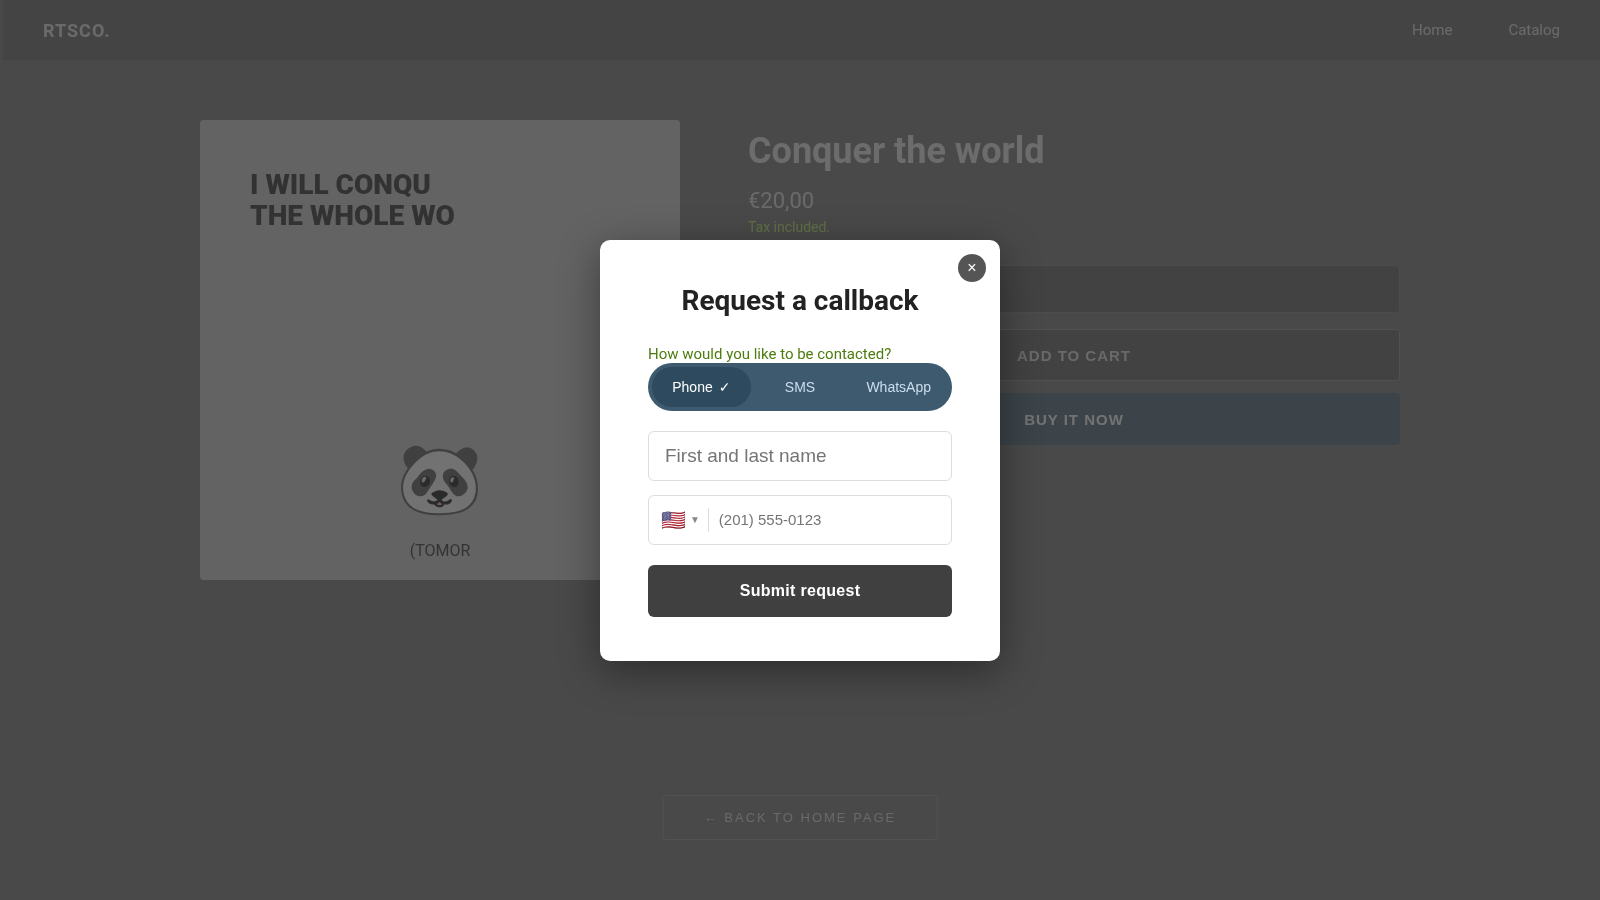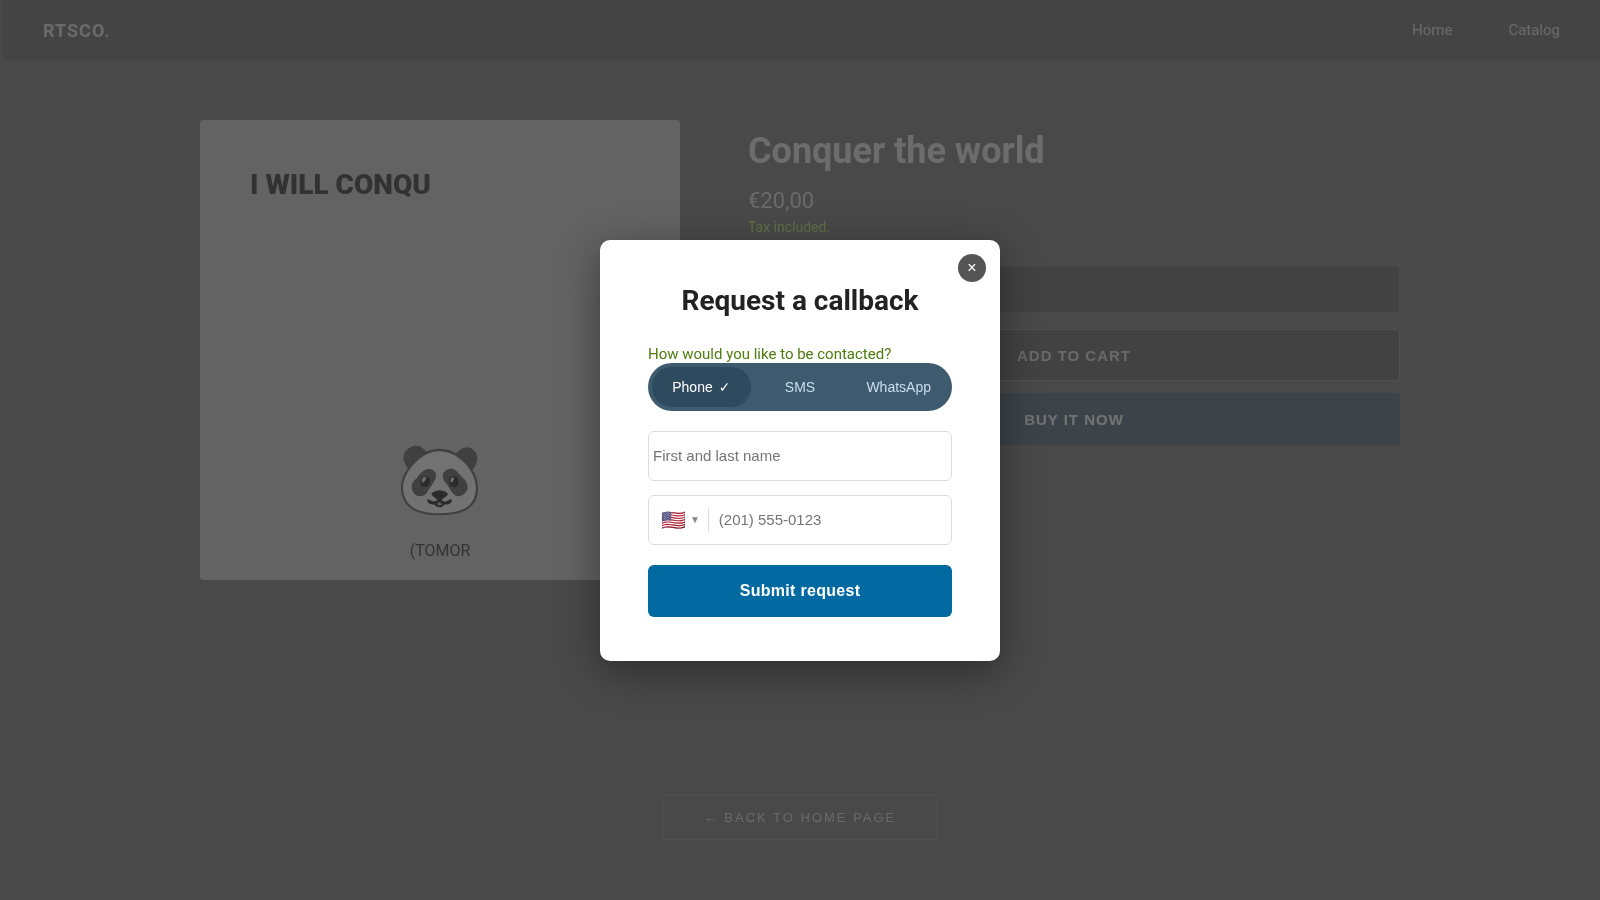--- a/index.html
+++ b/index.html
@@ -278,22 +278,22 @@
       background: #2e4a5e;
       color: #fff;
     }
 
     
     .form-field {
       width: 100%;
       height: 50px;
       border: 1px solid #ddd;
       border-radius: 6px;
-      padding: 0 4px;
-      font-size: 15px;
+      padding: 0 16px;
+      font-size: 19px;
       color: #999;
       margin-bottom: 14px;
       outline: none;
       background: #fff;
     }
 
     .phone-field-wrapper {
       display: flex;
       align-items: center;
       border: 1px solid #ddd;
@@ -331,21 +331,21 @@
       border: none;
       outline: none;
       font-size: 15px;
       color: #999;
       background: transparent;
     }
 
     .submit-btn {
       width: 100%;
       height: 52px;
-      background: #0369a1;
+      background: #404040;
       border: none;
       border-radius: 6px;
       color: #fff;
       font-size: 16px;
       font-weight: 600;
       cursor: pointer;
       letter-spacing: 0.3px;
     }
   </style>
 </head>
@@ -359,20 +359,21 @@
     <a class="nav-link">Home</a>
     <a class="nav-link">Catalog</a>
   </div>
 </nav>
 
 <div class="product-area">
   <div class="product-image-container">
     <div class="product-image-inner">
       <div class="tshirt-text">
         <span>I WILL CONQU</span><br>
+        <span>THE WHOLE WO</span>
       </div>
       <div class="panda-icon">🐼</div>
       <div class="tshirt-subtitle">(TOMOR</div>
     </div>
   </div>
 
   <div class="product-info">
     <h1 class="product-title">Conquer the world</h1>
     <div class="product-price">€20,00</div>
     <div class="product-tax">Tax included.</div>

